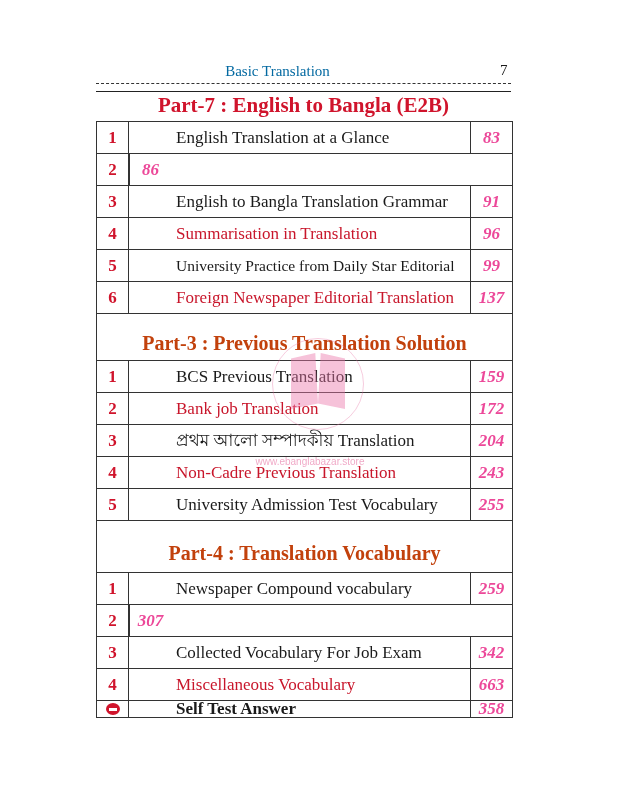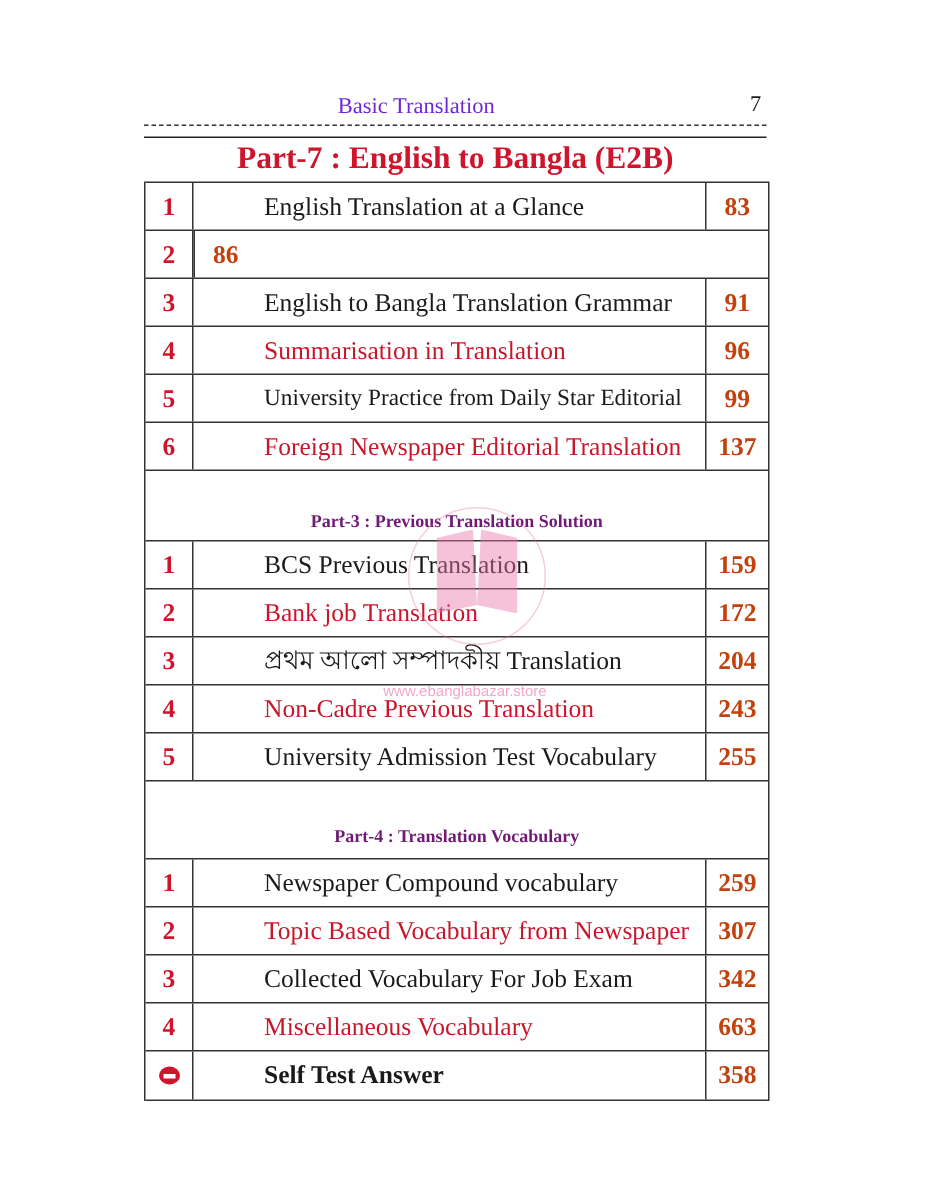--- a/index.html
+++ b/index.html
@@ -2,21 +2,21 @@
 <html><head>
 <meta charset="utf-8">
 <style>
   html, body { margin: 0; padding: 0; }
   body {
     width: 618px; height: 800px; background: #ffffff; position: relative; overflow: hidden;
     font-family: "Liberation Serif", "DejaVu Serif", serif; color: #1a1a1a;
   }
   .header-title {
     position: absolute; left: 0; width: 555px; top: 63px; text-align: center;
-    font-size: 15px; color: #6d28d9;
+    font-size: 15px; color: #0369a1;
   }
   .page-number {
     position: absolute; left: 500px; top: 62px; font-size: 15px; color: #1a1a1a;
   }
   .dash-line {
     position: absolute; left: 96px; top: 83px; width: 415px; height: 0;
     border-top: 1.5px dashed #333;
   }
   .solid-line {
     position: absolute; left: 96px; top: 91px; width: 415px; height: 0;
@@ -26,40 +26,40 @@
     position: absolute; left: 96px; width: 415px; top: 93px; text-align: center;
     font-size: 21px; font-weight: bold; color: #d0142c;
   }
   .toc {
     position: absolute; left: 96px; top: 121px; width: 415px;
     border-left: 1.5px solid #333; border-right: 1.5px solid #333;
   }
   .row {
     display: flex; height: 32px; border-top: 1.3px solid #333; box-sizing: border-box;
   }
-  .row.last { border-bottom: 1.5px solid #333; height: 34px; }
+  .row.last { border-bottom: 1.5px solid #333; height: 18px; }
   .cell-num {
     width: 32px; border-right: 1.3px solid #333; display: flex; align-items: center; justify-content: center;
     font-weight: bold; font-size: 17px; color: #d0142c; box-sizing: border-box;
   }
   .cell-title {
     flex: 1; display: flex; align-items: center; padding-left: 8px; font-size: 17px; box-sizing: border-box;
     white-space: nowrap; overflow: hidden; margin-left: 39px;
   }
   .cell-title.black { color: #1a1a1a; }
   .cell-title.red { color: #c8162b; }
   .cell-title.bold { font-weight: bold; }
   .cell-title.small { font-size: 15.5px; }
   .cell-page {
     width: 42px; border-left: 1.3px solid #333; display: flex; align-items: center; justify-content: center;
-    font-weight: bold; font-size: 17px; color: #c2410c; box-sizing: border-box;
+    font-weight: bold; font-size: 17px; color: #ec4899; box-sizing: border-box; font-style: italic;
   }
   .part-row {
     height: 47px; border-top: 1.3px solid #333; display: flex; align-items: flex-end; justify-content: center;
-    padding-bottom: 5px; box-sizing: border-box; font-size: 12px; font-weight: bold; color: #701a75;
+    padding-bottom: 5px; box-sizing: border-box; font-size: 20px; font-weight: bold; color: #c2410c;
   }
   .part-row.tall { height: 52px; padding-bottom: 7px; }
   .arrow-icon {
     width: 14px; height: 12px; border-radius: 50%; background: #d0142c; position: relative; display: inline-block;
   }
   .arrow-icon::after {
     content: ""; position: absolute; left: 3px; top: 4.5px; width: 8px; height: 3px; background: #fff;
   }
   .watermark {
     position: absolute; left: 272px; top: 338px; width: 90px; height: 90px; border-radius: 50%;
@@ -144,21 +144,20 @@
   </div>
 
   <div class="part-row tall">Part-4 : Translation Vocabulary</div>
   <div class="row">
     <div class="cell-num">1</div>
     <div class="cell-title black">Newspaper Compound vocabulary</div>
     <div class="cell-page">259</div>
   </div>
   <div class="row">
     <div class="cell-num">2</div>
-    <div class="cell-title red">Topic Based Vocabulary from Newspaper</div>
     <div class="cell-page">307</div>
   </div>
   <div class="row">
     <div class="cell-num">3</div>
     <div class="cell-title black">Collected Vocabulary For Job Exam</div>
     <div class="cell-page">342</div>
   </div>
   <div class="row">
     <div class="cell-num">4</div>
     <div class="cell-title red">Miscellaneous Vocabulary</div>

